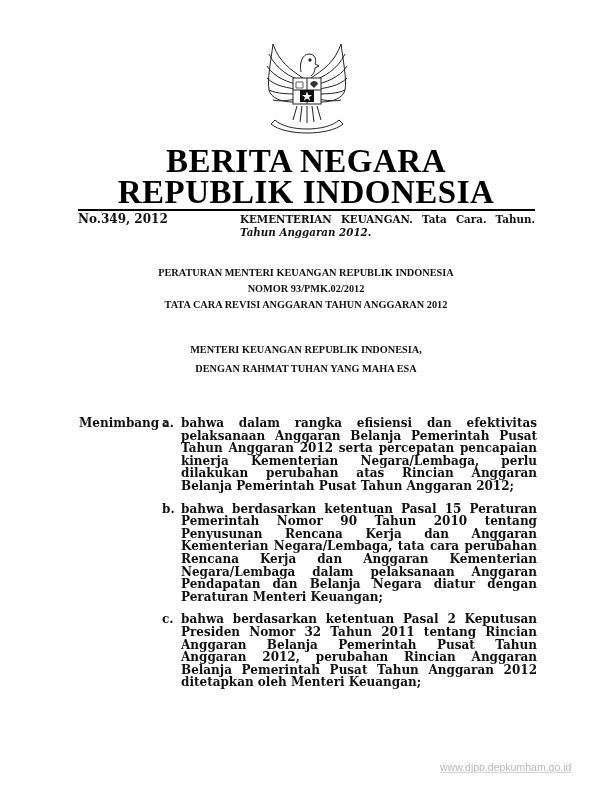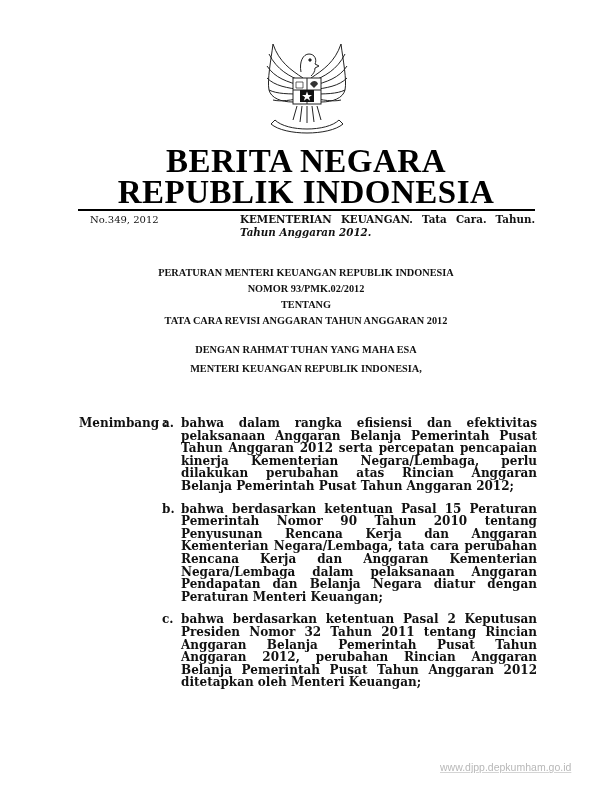--- a/index.html
+++ b/index.html
@@ -37,24 +37,24 @@
     .rule {
       position: absolute;
       left: 78px;
       top: 209px;
       width: 457px;
       height: 2px;
       background: #000;
     }
     .meta-left {
       position: absolute;
-      left: 90px;
+      left: 78px;
       top: 213px;
-      font-size: 10px;
-      font-weight: normal;
+      font-size: 12px;
+      font-weight: bold;
       line-height: 13px;
     }
     .meta-right {
       position: absolute;
       left: 240px;
       top: 213px;
       width: 295px;
       font-size: 10.3px;
       font-weight: bold;
       line-height: 13px;
@@ -163,27 +163,26 @@
 
 <div class="meta-left">No.349, 2012</div>
 <div class="meta-right">
   <span class="l1">KEMENTERIAN KEUANGAN. Tata Cara. Tahun.</span>
   <span class="l2">Tahun Anggaran 2012.</span>
 </div>
 
 <div class="title-block tb1">
   <div>PERATURAN MENTERI KEUANGAN REPUBLIK INDONESIA</div>
   <div>NOMOR 93/PMK.02/2012</div>
-  <div>TENTANG</div>
   <div>TATA CARA REVISI ANGGARAN TAHUN ANGGARAN 2012</div>
 </div>
 
 <div class="title-block tb2">
+  <div>MENTERI KEUANGAN REPUBLIK INDONESIA,</div>
   <div>DENGAN RAHMAT TUHAN YANG MAHA ESA</div>
-  <div>MENTERI KEUANGAN REPUBLIK INDONESIA,</div>
 </div>
 
 <div class="consider">
   <div class="row">
     <div class="lead">Menimbang :</div>
     <div class="marker">a.</div>
     <div class="text">bahwa dalam rangka efisiensi dan efektivitas pelaksanaan Anggaran Belanja Pemerintah Pusat Tahun Anggaran 2012 serta percepatan pencapaian kinerja Kementerian Negara/Lembaga, perlu dilakukan perubahan atas Rincian Anggaran Belanja Pemerintah Pusat Tahun Anggaran 2012;</div>
   </div>
   <div class="row">
     <div class="lead"></div>

